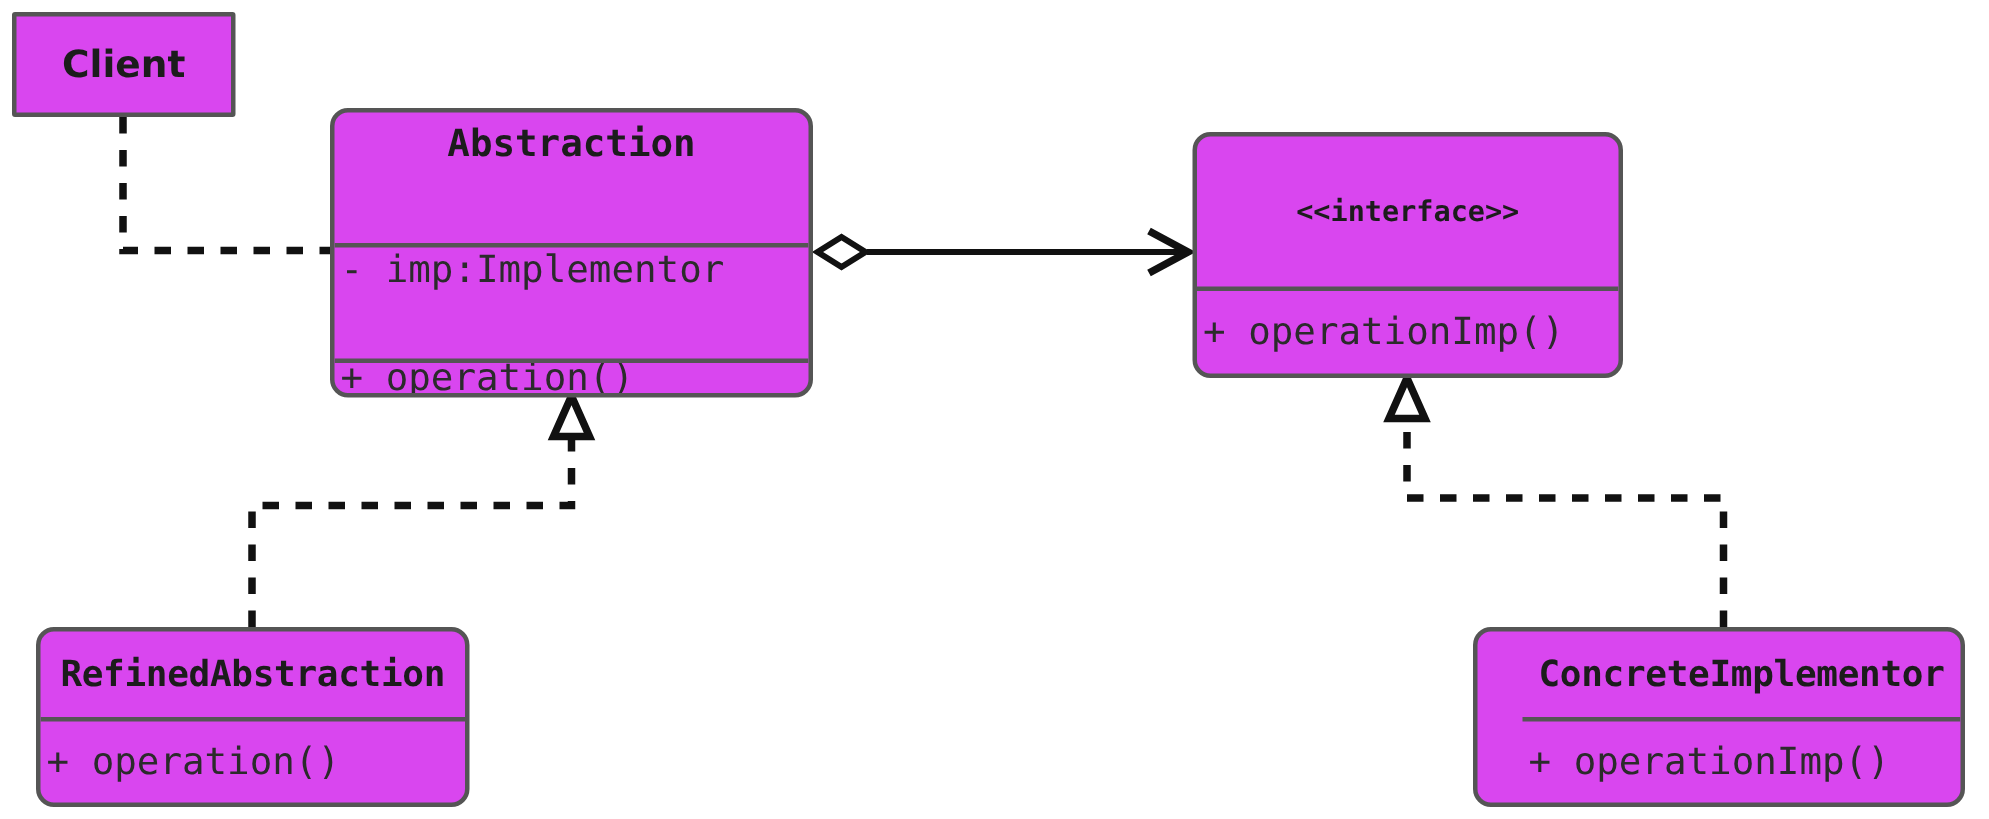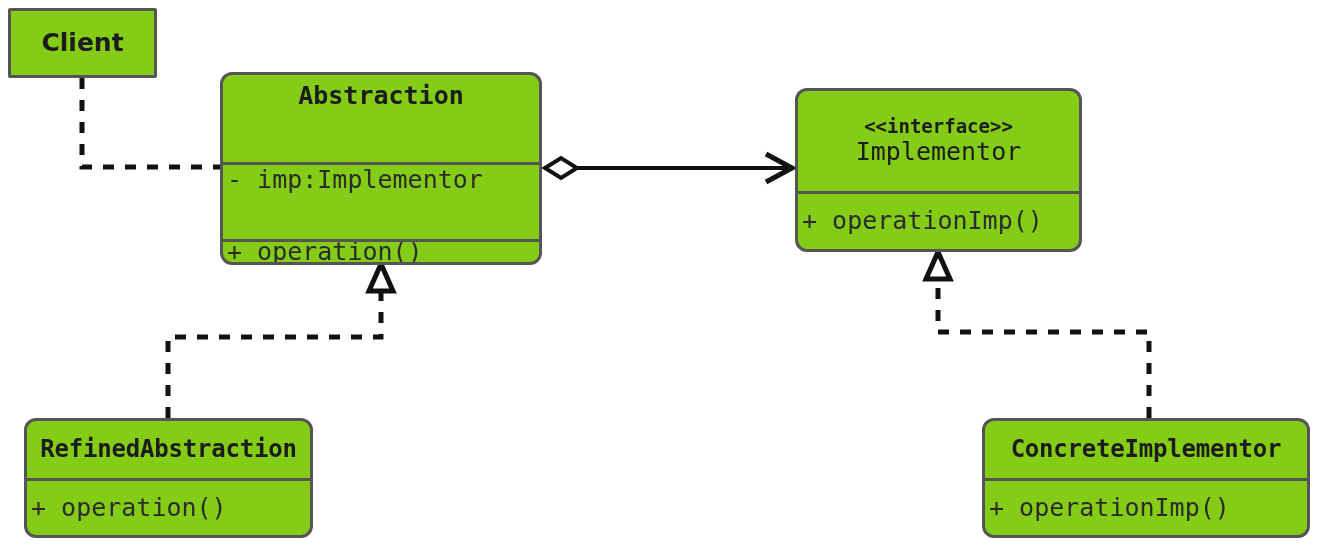--- a/index.html
+++ b/index.html
@@ -14,21 +14,21 @@
     height: 546px;
     background: #ffffff;
     overflow: hidden;
     font-family: "DejaVu Sans Mono", "Liberation Mono", monospace;
   }
 
   
   .uml-box {
     position: absolute;
     box-sizing: border-box;
-    background: #84cc16;
+    background: #d946ef;
     border: 3px solid #555555;
     display: flex;
     flex-direction: column;
     overflow: hidden;
   }
   .uml-box.rounded { border-radius: 12px; }
   .uml-box.square  { border-radius: 2px; }
 
   .uml-section {
     box-sizing: border-box;
@@ -144,37 +144,36 @@
       <div class="member">- imp:Implementor</div>
     </div>
     <div class="uml-section sec-members" style="flex:1 1 auto;">
       <div class="member">+ operation()</div>
     </div>
   </div>
 
   <div class="uml-box rounded" style="left:795px; top:88px; width:287px; height:164px;">
     <div class="uml-section sec-title" style="height:100px;">
       <div class="stereotype">&lt;&lt;interface&gt;&gt;</div>
-      <div class="iface-name">Implementor</div>
     </div>
     <div class="uml-section sec-members" style="flex:1 1 auto;">
       <div class="member">+ operationImp()</div>
     </div>
   </div>
 
   <div class="uml-box rounded" style="left:24px; top:418px; width:289px; height:120px;">
     <div class="uml-section sec-title" style="height:57px;border-radius:11px;">
       <div class="class-name fit-wide">RefinedAbstraction</div>
     </div>
     <div class="uml-section sec-members" style="flex:1 1 auto;">
       <div class="member">+ operation()</div>
     </div>
   </div>
 
-  <div class="uml-box rounded" style="left:982px; top:418px; width:328px; height:120px;">
+  <div class="uml-box rounded" style="left:982px; top:418px; width:328px; height:120px;padding-left:30px;">
     <div class="uml-section sec-title" style="height:57px;">
       <div class="class-name fit-wide">ConcreteImplementor</div>
     </div>
     <div class="uml-section sec-members" style="flex:1 1 auto;">
       <div class="member">+ operationImp()</div>
     </div>
   </div>
 
 </div>
 

